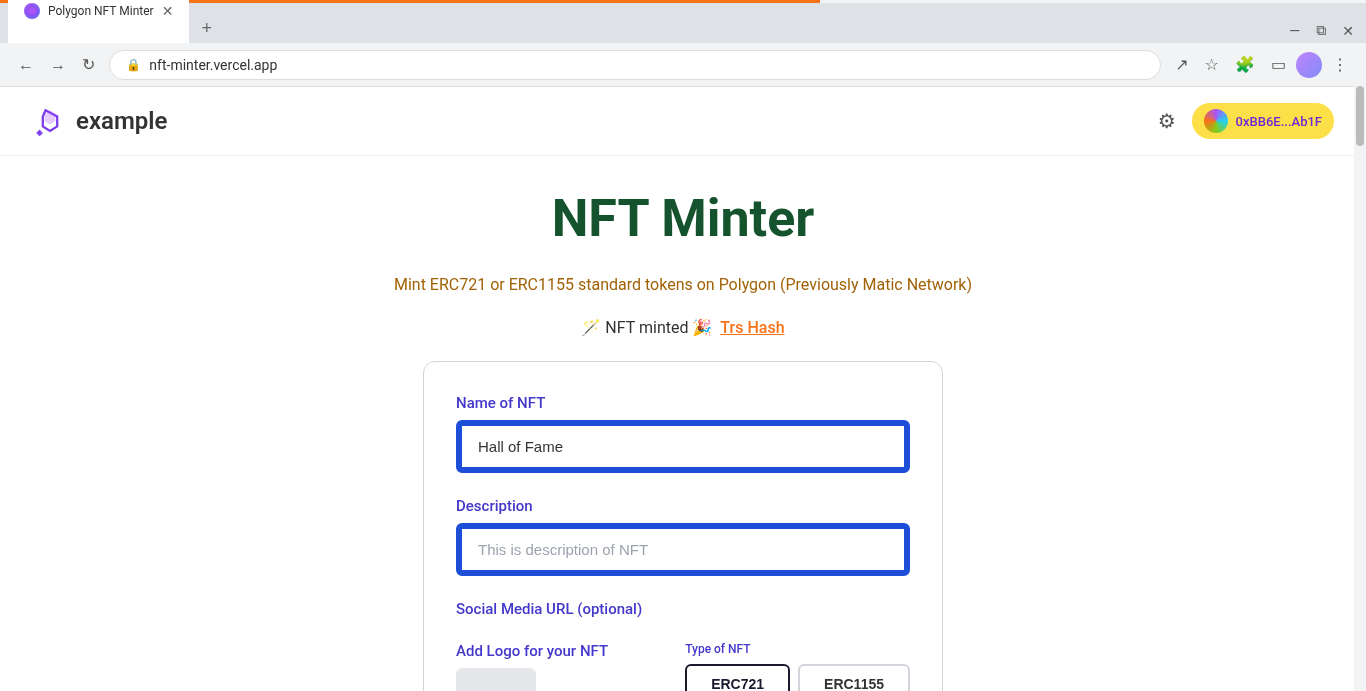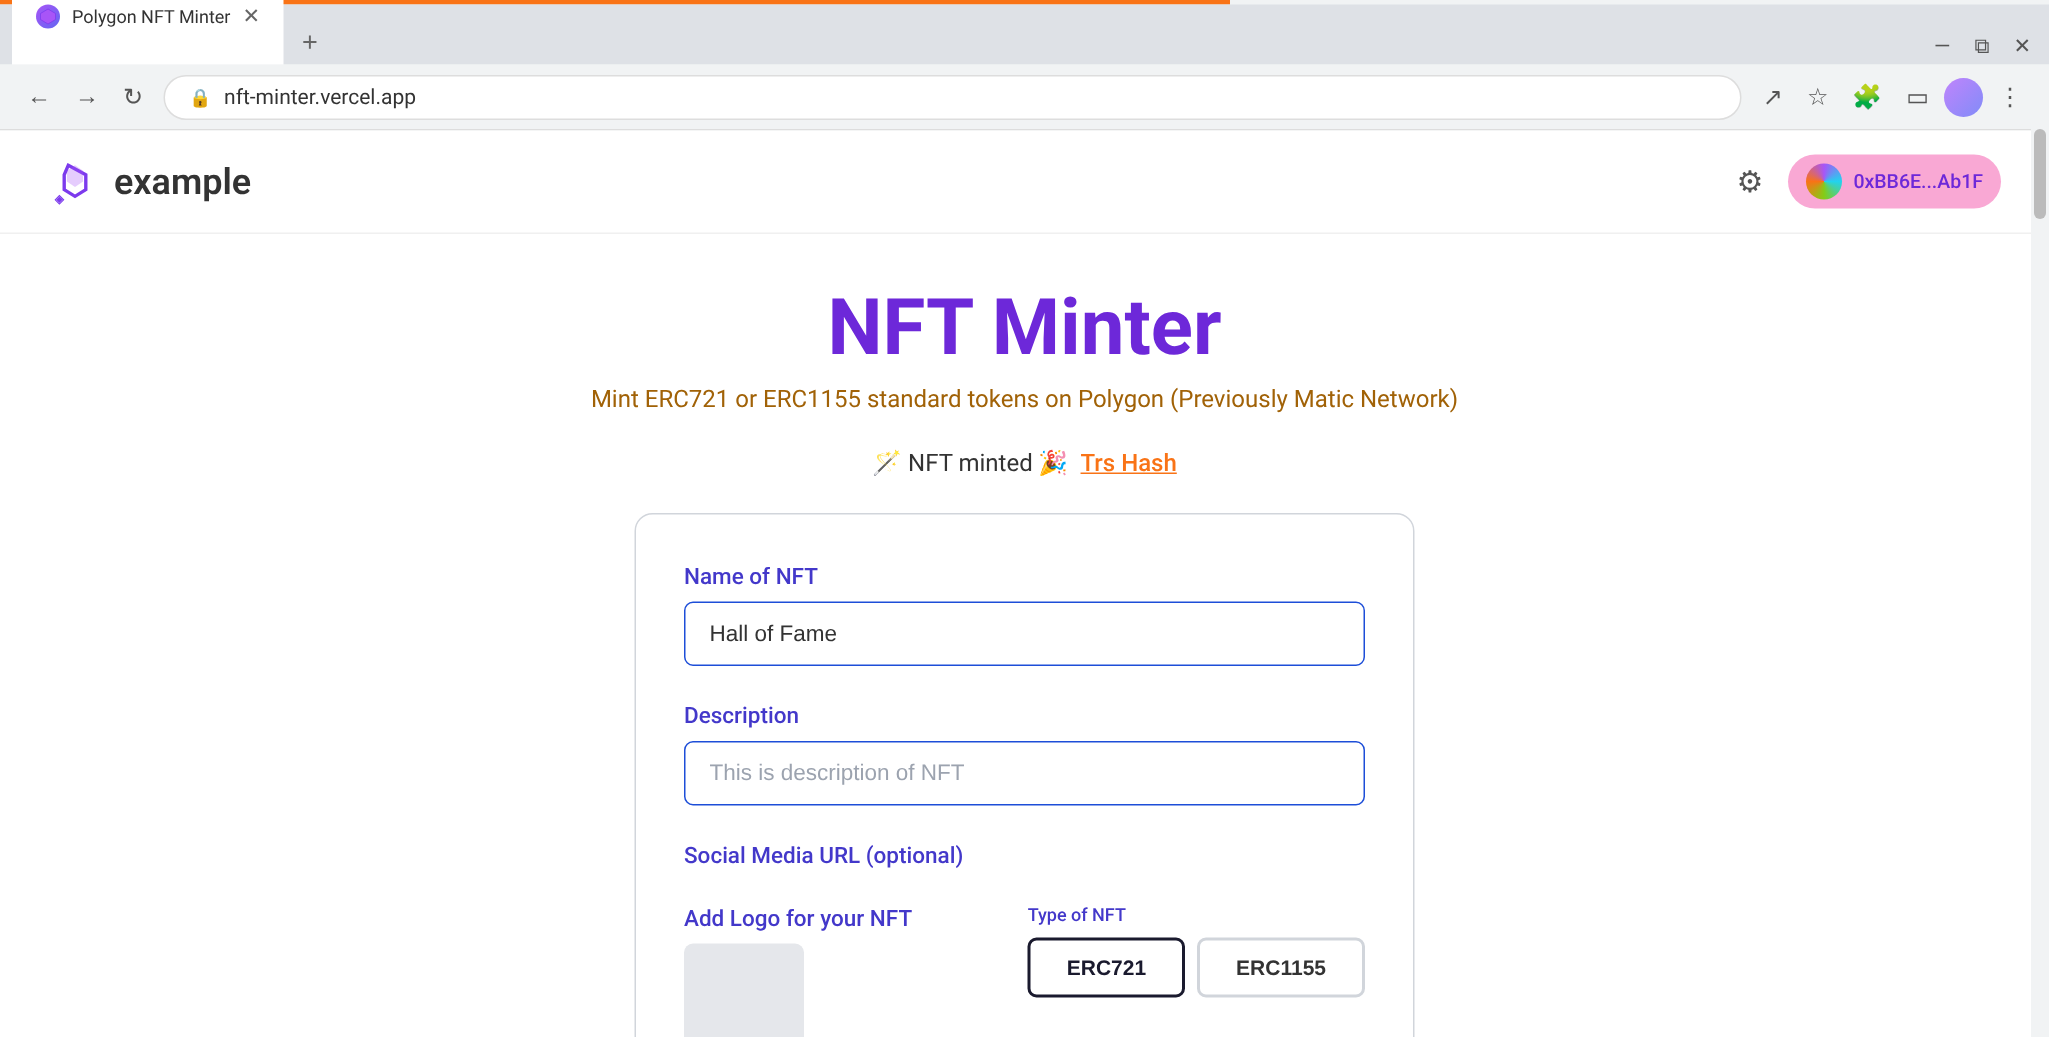--- a/index.html
+++ b/index.html
@@ -191,21 +191,21 @@
 
     .settings-btn {
       background: none;
       border: none;
       cursor: pointer;
       color: #555;
       font-size: 20px;
     }
 
     .wallet-badge {
-      background: #f9a8d4;
+      background: #fde047;
       border-radius: 20px;
       padding: 6px 12px;
       display: flex;
       align-items: center;
       gap: 8px;
       cursor: pointer;
     }
 
     .wallet-avatar {
       width: 24px;
@@ -225,22 +225,22 @@
       flex: 1;
       display: flex;
       flex-direction: column;
       align-items: center;
       padding: 32px 20px;
     }
 
     .page-title {
       font-size: 52px;
       font-weight: 700;
-      color: #6d28d9;
-      margin-bottom: 7px;
+      color: #14532d;
+      margin-bottom: 26px;
       text-align: center;
     }
 
     .page-subtitle {
       font-size: 16px;
       color: #a16207;
       margin-bottom: 24px;
       text-align: center;
     }
 
@@ -278,21 +278,21 @@
       display: block;
       font-size: 15px;
       font-weight: 500;
       color: #4338ca;
       margin-bottom: 8px;
     }
 
     .form-input {
       width: 100%;
       padding: 12px 16px;
-      border: 1px solid #1d4ed8;
+      border: 6px solid #1d4ed8;
       border-radius: 6px;
       font-size: 15px;
       color: #333;
       outline: none;
     }
 
     .form-input::placeholder {
       color: #9ca3af;
     }
 

